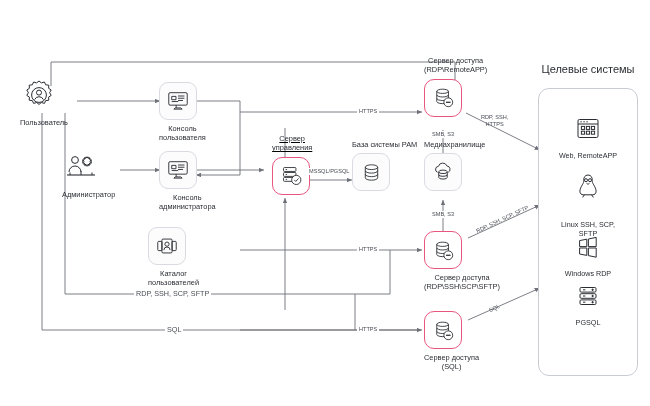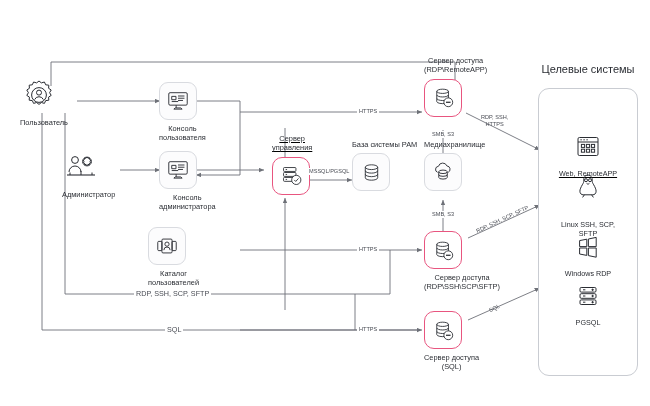--- a/index.html
+++ b/index.html
@@ -333,21 +333,21 @@
 
   <div class="wire-label rot" style="left:487px; top:305px; background:transparent; transform:rotate(-25deg);">SQL</div>
 
   <div class="wire-label" style="left:134px; top:290px; font-size:7.2px;">RDP, SSH, SCP, SFTP</div>
 
   <div class="wire-label" style="left:165px; top:326px; font-size:7.2px;">SQL</div>
 
   <div class="panel-title" style="left:538px; top:63px; width:100px;">Целевые системы</div>
   <div class="panel" style="left:538px; top:88px; width:100px; height:288px;"></div>
 
-  <div class="panel-item" style="left:538px; top:128px;text-decoration:underline;">
+  <div class="panel-item" style="left:538px; top:110px;">
     <div class="tile flat">
       <svg class="ico" width="28" height="26" viewBox="0 0 28 26" fill="none" stroke="#2a2d33" stroke-width="1">
         <rect x="4" y="3.5" width="20" height="18" rx="1.4"></rect>
         <path d="M4 8 h20"></path>
         <path d="M6.4 5.8 h1.4 M9.4 5.8 h1.4 M12.4 5.8 h1.4"></path>
         <rect x="7.4" y="10.4" width="3.2" height="3"></rect>
         <rect x="12.4" y="10.4" width="3.2" height="3"></rect>
         <rect x="17.4" y="10.4" width="3.2" height="3"></rect>
         <rect x="7.4" y="15.2" width="3.2" height="3"></rect>
         <rect x="12.4" y="15.2" width="3.2" height="3"></rect>

